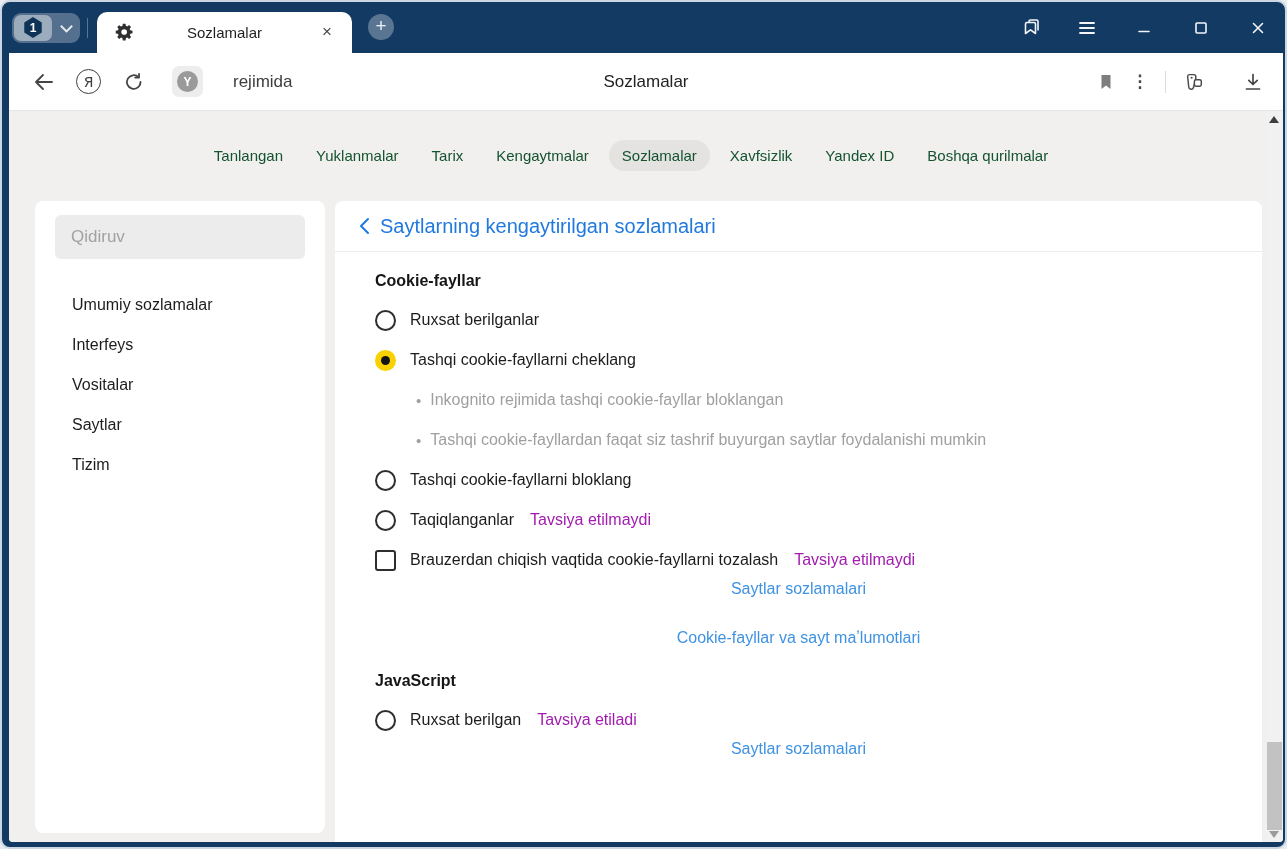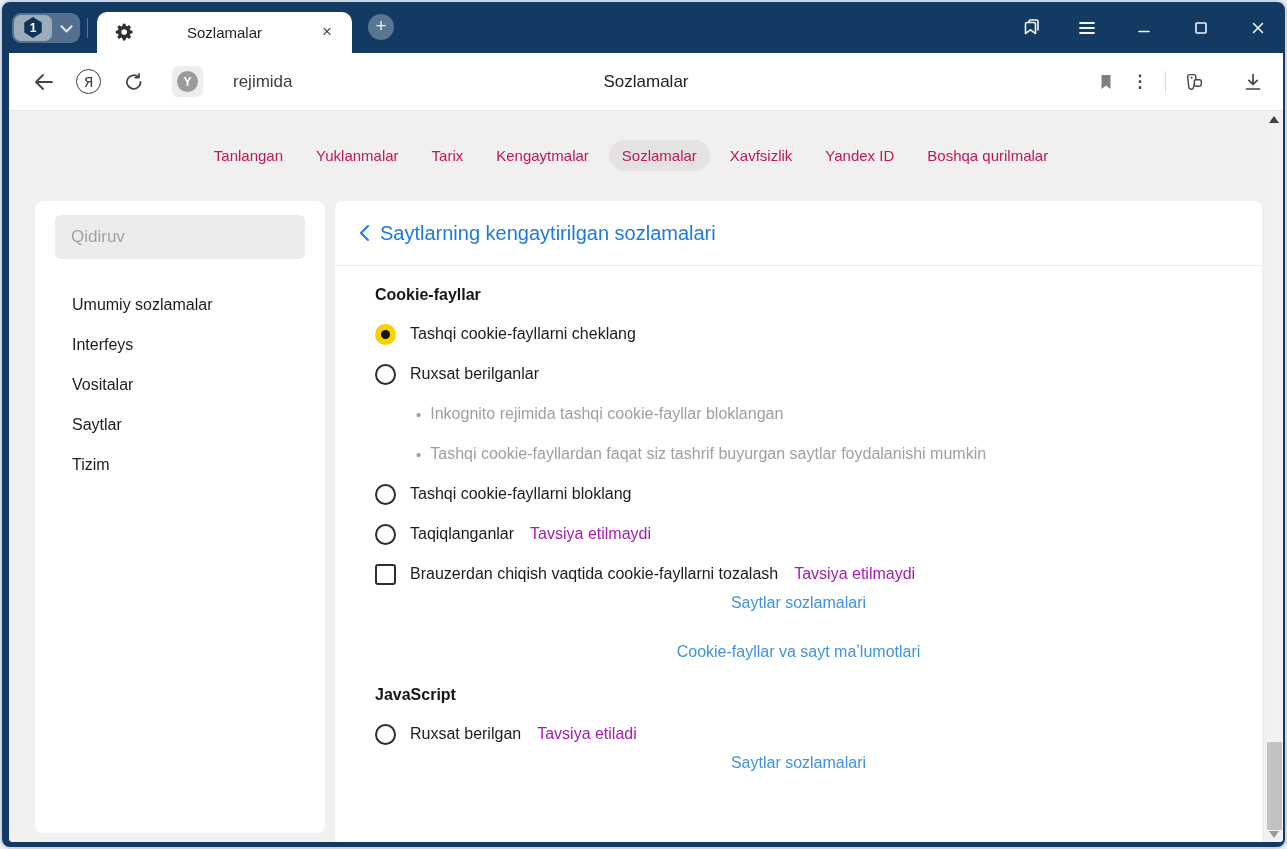--- a/index.html
+++ b/index.html
@@ -60,41 +60,41 @@
                 pointer-events:none; }
   .tool-right { position:absolute; right:18px; display:flex; align-items:center; }
   .kebab { color:#474747; font-size:17px; font-weight:bold; letter-spacing:0; }
   .tool-sep { width:1px; height:22px; background:#dcdcdc; margin:0 15px 0 13px; }
 
   
   .page { flex:1; position:relative; background:#f1f0ee; overflow:hidden; }
 
   .navtabs { height:88px; display:flex; align-items:center; justify-content:center; gap:7px;
              padding-right:30px; }
-  .navtab { font-size:15px; color:#be185d; padding:7px 13px; border-radius:16px; white-space:nowrap;
+  .navtab { font-size:15px; color:#14532d; padding:7px 13px; border-radius:16px; white-space:nowrap;
             cursor:default; }
   .navtab.active { background:#e4e3e1; }
 
   .panels { position:absolute; top:90px; left:26px; right:0; bottom:0; display:flex; align-items:flex-start; }
 
   
   .sidebar { width:290px; height:632px; background:#fff; border-radius:8px; flex:none;
              padding:14px 20px; }
   .search-input { width:100%; height:44px; background:#ececec; border:none; border-radius:6px;
                   font-size:17px; color:#333; padding:0 16px; outline:none;
                   font-family:"Liberation Sans", sans-serif; }
   .search-input::placeholder { color:#a2a2a2; }
   .side-list { margin-top:26px; }
   .side-item { height:40px; display:flex; align-items:center; padding-left:17px; font-size:16px;
                color:#1d1d1d; border-radius:6px; cursor:default;text-align:right; }
 
   
   .main { width:927px; margin-left:10px; background:#fff; border-radius:8px; height:660px;
           overflow:hidden; }
-  .main-header { height:65px; display:flex; align-items:center; padding-left:24px;
+  .main-header { height:51px; display:flex; align-items:center; padding-left:24px;
                  border-bottom:1px solid #ececec; }
   .back-chevron { margin-right:10px; display:flex; align-items:center; }
   .main-heading { font-size:20px; color:#2079de; }
   .main-content { padding:10px 40px 0 40px; }
 
   .sec-title { font-size:16px; font-weight:bold; color:#161616; height:38px; display:flex;
                align-items:center; }
   .sec-title.gap-top { margin-top:42px; }
   .opt-row { height:40px; display:flex; align-items:center; gap:14px; cursor:default; }
   .radio { width:21px; height:21px; border-radius:50%; border:2px solid #2e2e2e; flex:none;
@@ -255,26 +255,26 @@
               <span class="back-chevron">
                 <svg width="11" height="18" viewBox="0 0 11 18" fill="none" stroke="#2079de" stroke-width="2" stroke-linecap="round" stroke-linejoin="round">
                   <path d="M9 2L2 9l7 7"></path>
                 </svg>
               </span>
               <span class="main-heading">Saytlarning kengaytirilgan sozlamalari</span>
             </div>
             <div class="main-content">
                 <div class="sec-title">Cookie-fayllar</div>
                 <div class="opt-row">
+                  <span class="radio"></span>
+                  <span class="opt-label">Ruxsat berilganlar</span>
+                </div>
+                <div class="opt-row">
                   <span class="radio sel"></span>
                   <span class="opt-label">Tashqi cookie-fayllarni cheklang</span>
-                </div>
-                <div class="opt-row">
-                  <span class="radio"></span>
-                  <span class="opt-label">Ruxsat berilganlar</span>
                 </div>
                 <div class="bullet-row">
                   <span class="bullet-dot">•</span>
                   <span>Inkognito rejimida tashqi cookie-fayllar bloklangan</span>
                 </div>
                 <div class="bullet-row">
                   <span class="bullet-dot">•</span>
                   <span>Tashqi cookie-fayllardan faqat siz tashrif buyurgan saytlar foydalanishi mumkin</span>
                 </div>
                 <div class="opt-row">

